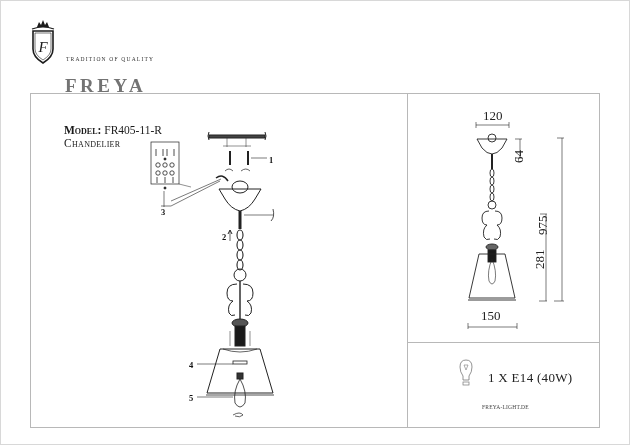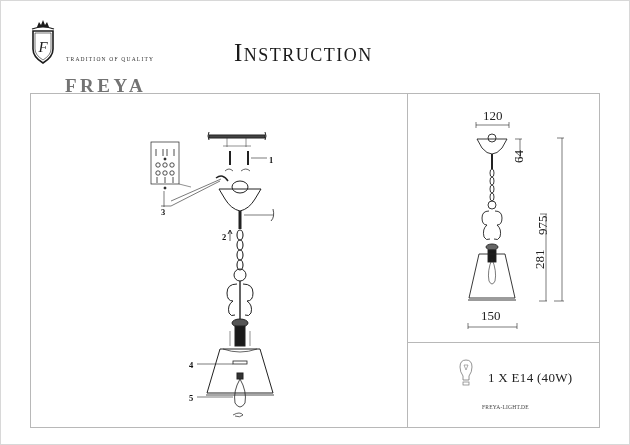--- a/index.html
+++ b/index.html
@@ -45,26 +45,30 @@
       <path d="M8 8 L10 3 L12 6 L14 1 L16 6 L18 3 L20 8 Z" fill="#1c1c1c"></path>
       <path d="M3 10 Q14 6 25 10" stroke="#1c1c1c" stroke-width="1.2" fill="none"></path>
       <path d="M4 12 L24 12 L24 30 Q24 38 14 44 Q4 38 4 30 Z" fill="none" stroke="#1c1c1c" stroke-width="1.6"></path>
       <path d="M6 14 L22 14 L22 30 Q22 36 14 41 Q6 36 6 30 Z" fill="none" stroke="#1c1c1c" stroke-width="0.6"></path>
       <text x="14" y="33" text-anchor="middle" font-family="Liberation Serif, serif" font-style="italic" font-size="15" fill="#1c1c1c">F</text>
     </svg>
     <div class="brand">FREYA</div>
     <div class="tagline">TRADITION OF QUALITY</div>
   </div>
 
-  <div class="title">Instruction</div>
 
   <div class="frame"></div>
   <div class="vdiv"></div>
   <div class="hdiv"></div>
 
+  <div class="model">
+    <b>Model:</b>
+    <span>FR405-11-R</span>
+    <span class="sub">Chandelier</span>
+  </div>
 
   <div class="num" style="left:268px; top:154px;">1</div>
   <div class="num" style="left:221px; top:231px;">2</div>
   <div class="num" style="left:160px; top:206px;">3</div>
   <div class="num" style="left:188px; top:359px;">4</div>
   <div class="num" style="left:188px; top:392px;">5</div>
 
   <div class="dim" style="left:482px; top:107px;">120</div>
   <div class="dim v" style="left:510px; top:162px;">64</div>
   <div class="dim v" style="left:534px; top:234px;">975</div>

